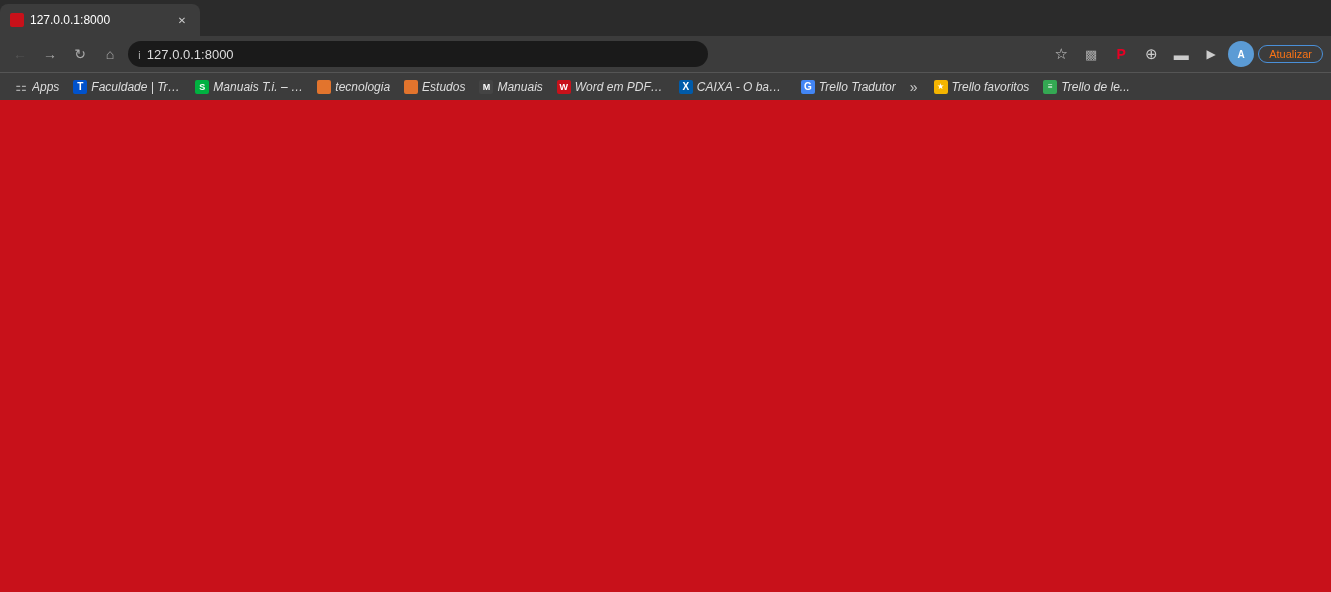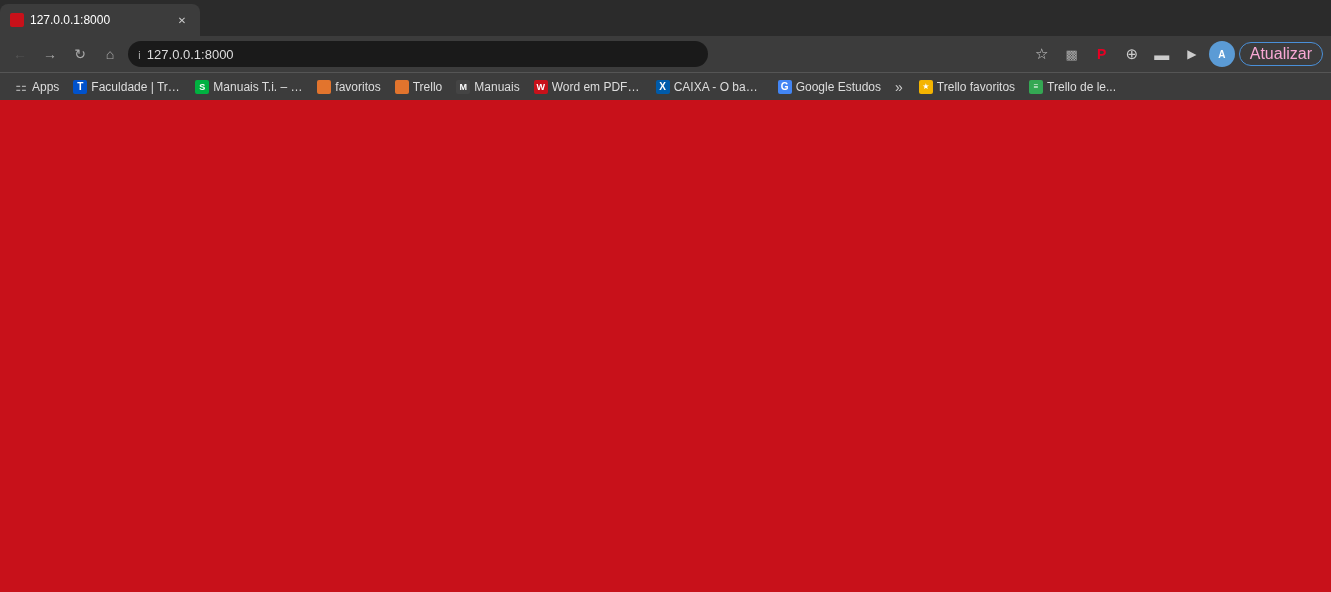--- a/index.html
+++ b/index.html
@@ -132,22 +132,22 @@
       align-items: center;
       justify-content: center;
       overflow: hidden;
       cursor: pointer;
     }
 
     .update-btn {
       background: transparent;
       border: 1px solid #4a90d9;
       border-radius: 12px;
-      color: #f9a8d4;
-      font-size: 16px;
+      color: #f97316;
+      font-size: 11px;
       padding: 2px 10px;
       cursor: pointer;
       white-space: nowrap;
     }
 
     
     .bookmarks-bar {
       background: #3c3c3c;
       height: 28px;
       display: flex;
@@ -174,20 +174,21 @@
       width: 14px;
       height: 14px;
       flex-shrink: 0;
       border-radius: 2px;
     }
 
     .bookmark-label {
       overflow: hidden;
       text-overflow: ellipsis;
       white-space: nowrap;
+      font-style: italic;
     }
 
     .bm-more {
       color: #ccc;
       font-size: 14px;
       padding: 2px 6px;
       cursor: pointer;
       border-radius: 4px;
     }
 
@@ -263,46 +264,46 @@
       <span class="bookmark-label">Faculdade | Trello</span>
     </div>
 
     <div class="bookmark-item">
       <div class="bookmark-favicon fav-suporte" style="display:flex;align-items:center;justify-content:center; color:#fff; font-size:9px; font-weight:bold;">S</div>
       <span class="bookmark-label">Manuais T.i. – Hom...</span>
     </div>
 
     <div class="bookmark-item">
       <div class="bookmark-favicon fav-tecnologia" style="display:flex;align-items:center;justify-content:center; color:#fff; font-size:9px;"></div>
-      <span class="bookmark-label">favoritos</span>
+      <span class="bookmark-label">tecnologia</span>
     </div>
 
     <div class="bookmark-item">
       <div class="bookmark-favicon fav-estudos" style="display:flex;align-items:center;justify-content:center; color:#fff; font-size:9px;"></div>
-      <span class="bookmark-label">Trello</span>
+      <span class="bookmark-label">Estudos</span>
     </div>
 
     <div class="bookmark-item">
       <div class="bookmark-favicon fav-mangas" style="display:flex;align-items:center;justify-content:center; color:#fff; font-size:9px; font-weight:bold;">M</div>
       <span class="bookmark-label">Manuais</span>
     </div>
 
     <div class="bookmark-item">
       <div class="bookmark-favicon fav-word" style="display:flex;align-items:center;justify-content:center; color:#fff; font-size:9px; font-weight:bold;">W</div>
       <span class="bookmark-label">Word em PDF - Co...</span>
     </div>
 
     <div class="bookmark-item">
       <div class="bookmark-favicon fav-caixa" style="display:flex;align-items:center;justify-content:center; color:#fff; font-size:10px; font-weight:bold;">X</div>
       <span class="bookmark-label">CAIXA - O banco q...</span>
     </div>
 
     <div class="bookmark-item">
       <div class="bookmark-favicon fav-google" style="display:flex;align-items:center;justify-content:center; color:#fff; font-size:10px; font-weight:bold;">G</div>
-      <span class="bookmark-label">Google Estudos</span>
+      <span class="bookmark-label">Trello Tradutor</span>
     </div>
 
     <div class="bm-more">»</div>
 
     <div class="bookmark-item" style="margin-left:2px;">
       <div class="bookmark-favicon fav-outros" style="display:flex;align-items:center;justify-content:center; color:#fff; font-size:8px;">★</div>
       <span class="bookmark-label">Trello favoritos</span>
     </div>
 
     <div class="bookmark-item">

